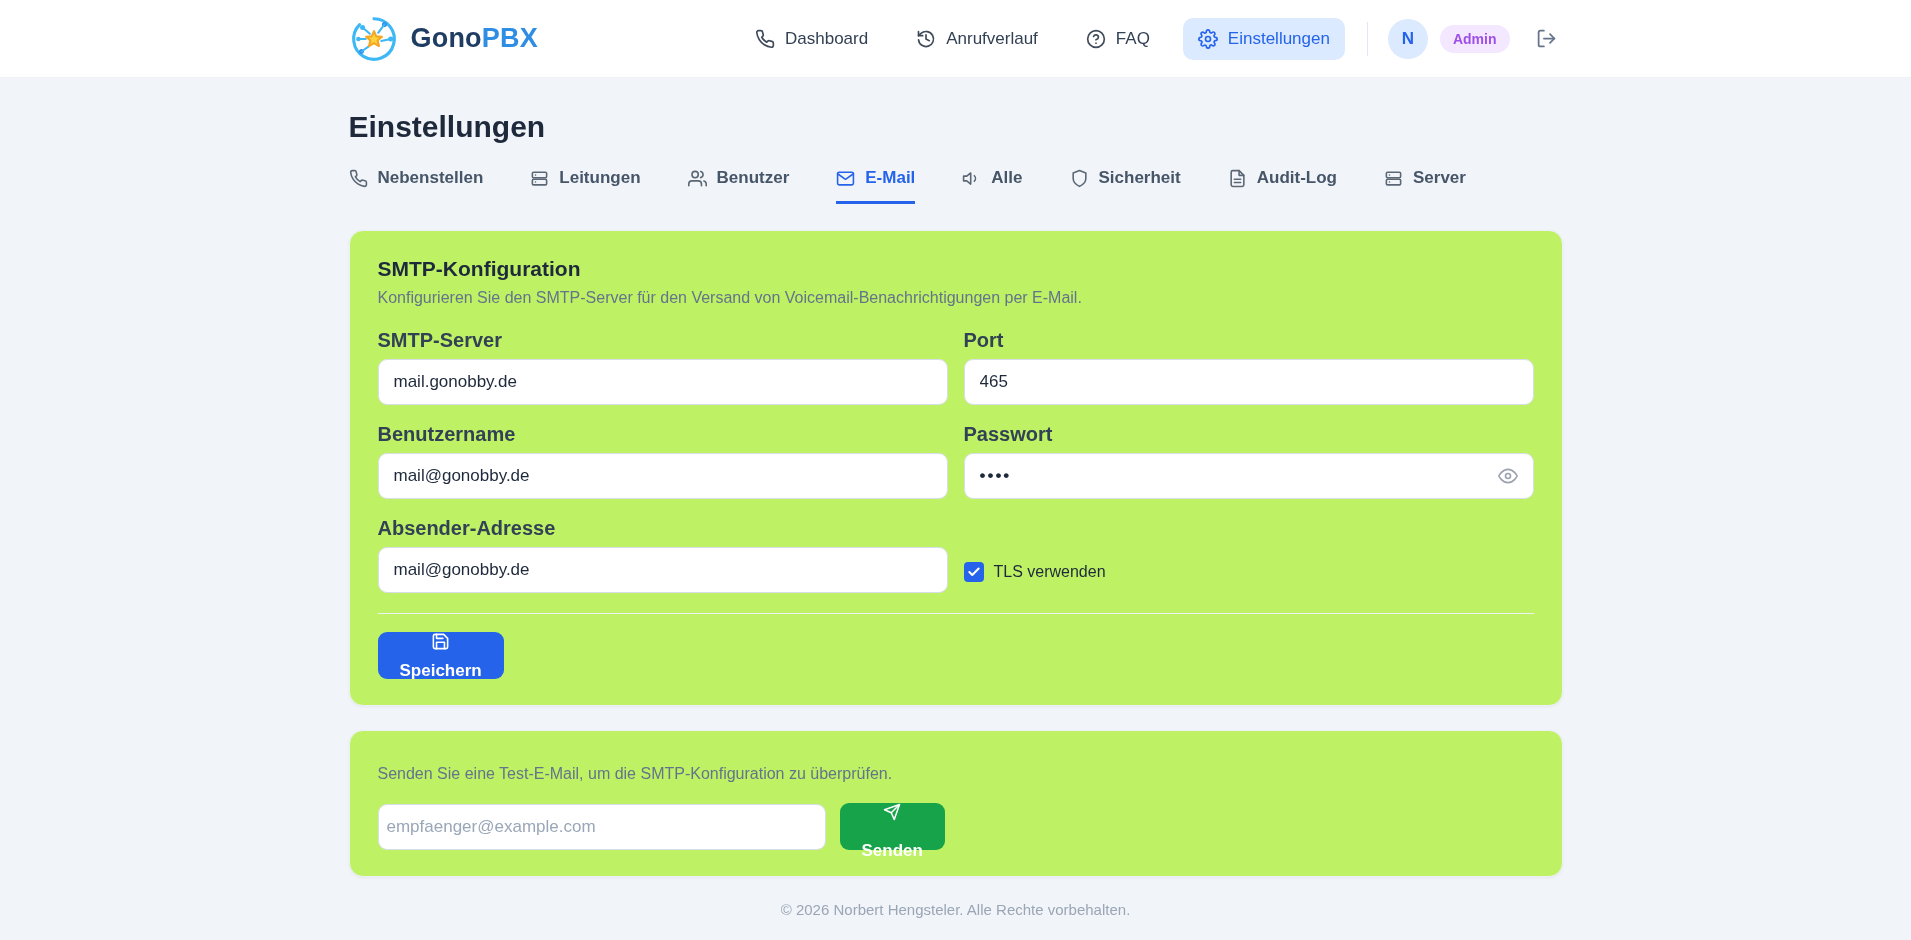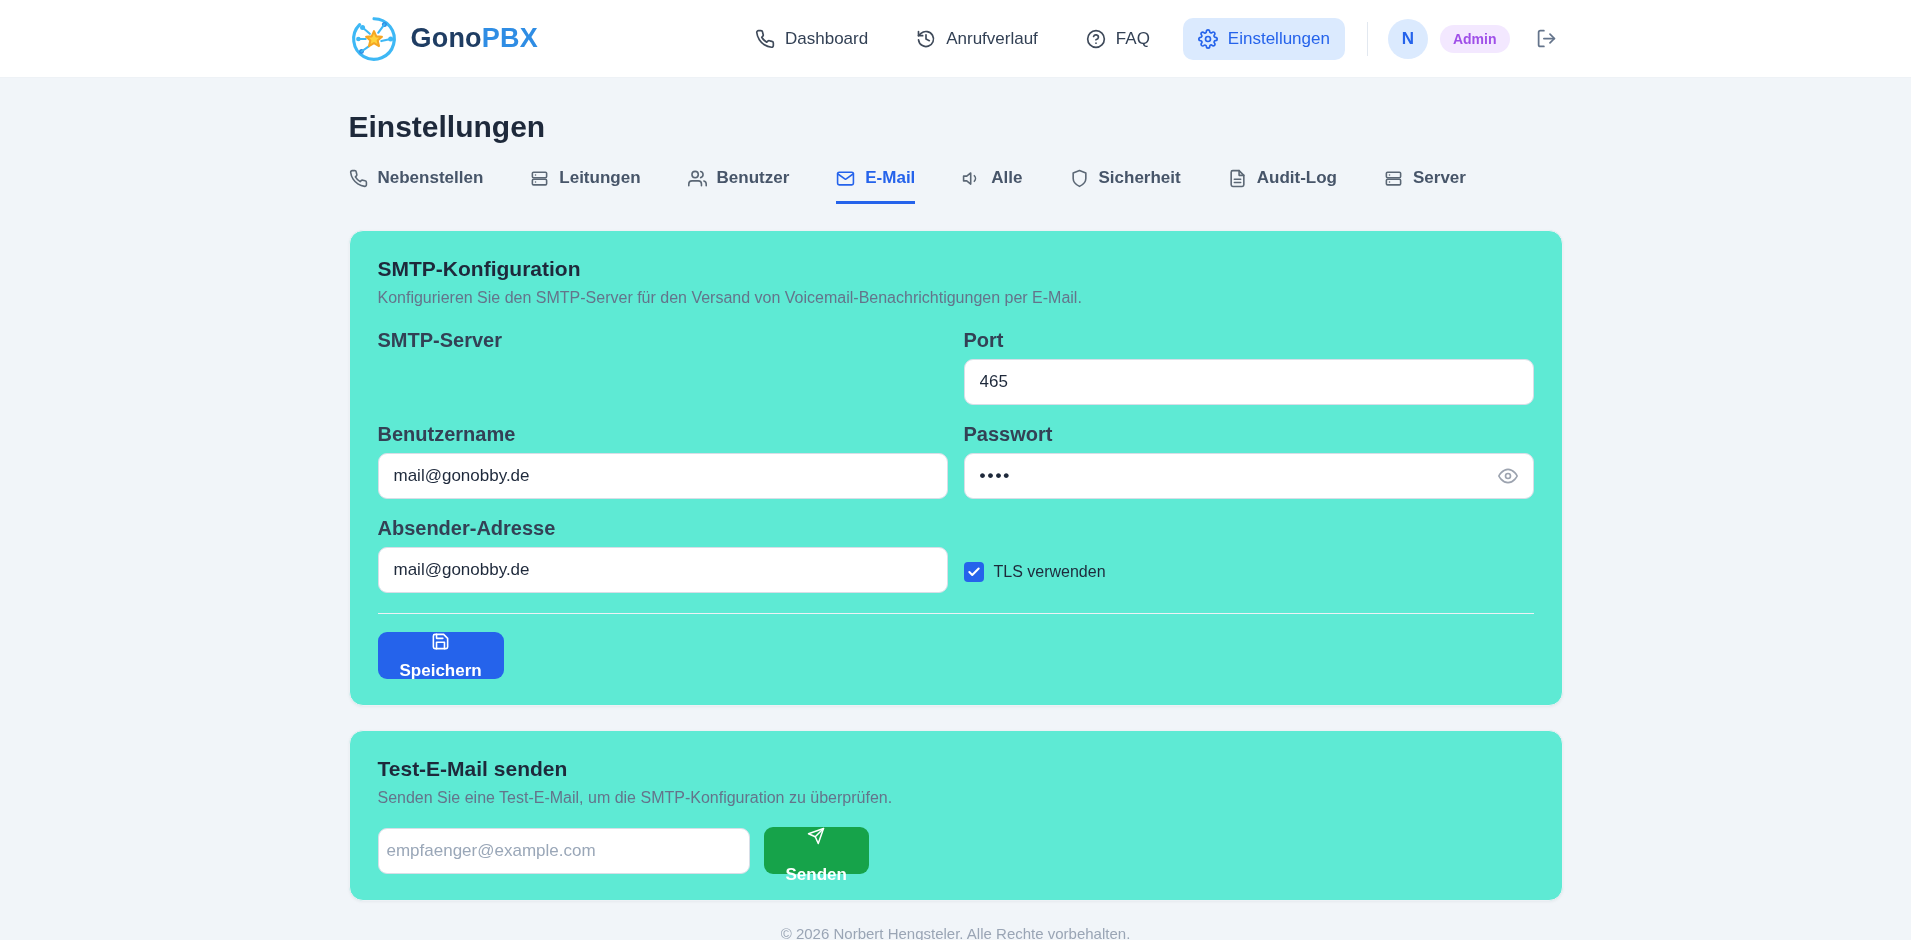--- a/index.html
+++ b/index.html
@@ -70,21 +70,21 @@
     font-size: 17px; font-weight: 600; color: #475569;
     padding-bottom: 13px; border-bottom: 3px solid transparent;
     background: none; border-top: none; border-left: none; border-right: none;
     cursor: pointer;
   }
   .tab svg { color: #5b6775; }
   .tab.active { color: #2563eb; border-bottom-color: #2563eb; }
   .tab.active svg { color: #2563eb; }
 
   .card {
-    background: #5eead4;
+    background: #bef264;
     border: 1px solid #edf1f5;
     border-radius: 14px;
     box-shadow: 0 1px 3px rgba(15,23,42,.05);
     padding: 26px 28px;
     margin-top: 26px;
   }
   .card-title { font-size: 21px; font-weight: 700; color: #1e293b; }
   .card-subtitle { font-size: 16px; color: #64748b; margin-top: 8px; }
 
   .form-grid {
@@ -124,21 +124,21 @@
     display: inline-flex; align-items: center; gap: 10px;
     height: 47px; padding: 0 22px;
     border: none; border-radius: 9px;
     font-size: 17px; font-weight: 600; color: #fff;
     cursor: pointer; font-family: "Liberation Sans", sans-serif; flex-direction: column;
   }
   .btn-blue { background: #2563eb; margin-top: 18px; }
   .btn-green { background: #16a34a; gap: 20px; }
 
   .test-row { display: flex; align-items: center; gap: 14px; margin-top: 20px; }
-  .test-input { width: 372px; padding-left: 8px; }
+  .test-input { width: 448px; padding-left: 8px; }
 
   
   .footer { flex: 0 0 auto; text-align: center; padding: 24px 0 28px; }
   .footer-text { font-size: 15px; color: #9aa5b5; }
 </style>
 </head>
 <body>
 
 <div class="header">
   <div class="header-inner">
@@ -302,20 +302,21 @@
     </button>
   </div>
 
   <section class="card">
     <h2 class="card-title">SMTP-Konfiguration</h2>
     <p class="card-subtitle">Konfigurieren Sie den SMTP-Server für den Versand von Voicemail-Benachrichtigungen per E-Mail.</p>
 
     <div class="form-grid">
       <div>
         <label class="field-label">SMTP-Server</label>
+        <input class="text-input" type="text" value="mail.gonobby.de" style="">
       </div>
       <div>
         <label class="field-label">Port</label>
         <input class="text-input" type="text" value="465" style="">
       </div>
 
       <div>
         <label class="field-label">Benutzername</label>
         <input class="text-input" type="text" value="mail@gonobby.de" style="">
       </div>
@@ -356,21 +357,20 @@
             <path d="M19 21H5a2 2 0 0 1-2-2V5a2 2 0 0 1 2-2h11l5 5v11a2 2 0 0 1-2 2z"></path>
             <polyline points="17 21 17 13 7 13 7 21"></polyline>
             <polyline points="7 3 7 8 15 8"></polyline>
           </svg>
         </span>
       <span>Speichern</span>
     </button>
   </section>
 
   <section class="card" style="margin-top:24px;">
-    <h2 class="card-title">Test-E-Mail senden</h2>
     <p class="card-subtitle">Senden Sie eine Test-E-Mail, um die SMTP-Konfiguration zu überprüfen.</p>
     <div class="test-row">
       <input class="text-input test-input" type="text" placeholder="empfaenger@example.com" style="">
       <button class="btn btn-green">
         <span>
             <svg width="18" height="18" viewBox="0 0 24 24" fill="none" stroke="currentColor" stroke-width="2" stroke-linecap="round" stroke-linejoin="round">
               <line x1="22" y1="2" x2="11" y2="13"></line>
               <polygon points="22 2 15 22 11 13 2 9 22 2"></polygon>
             </svg>
           </span>

